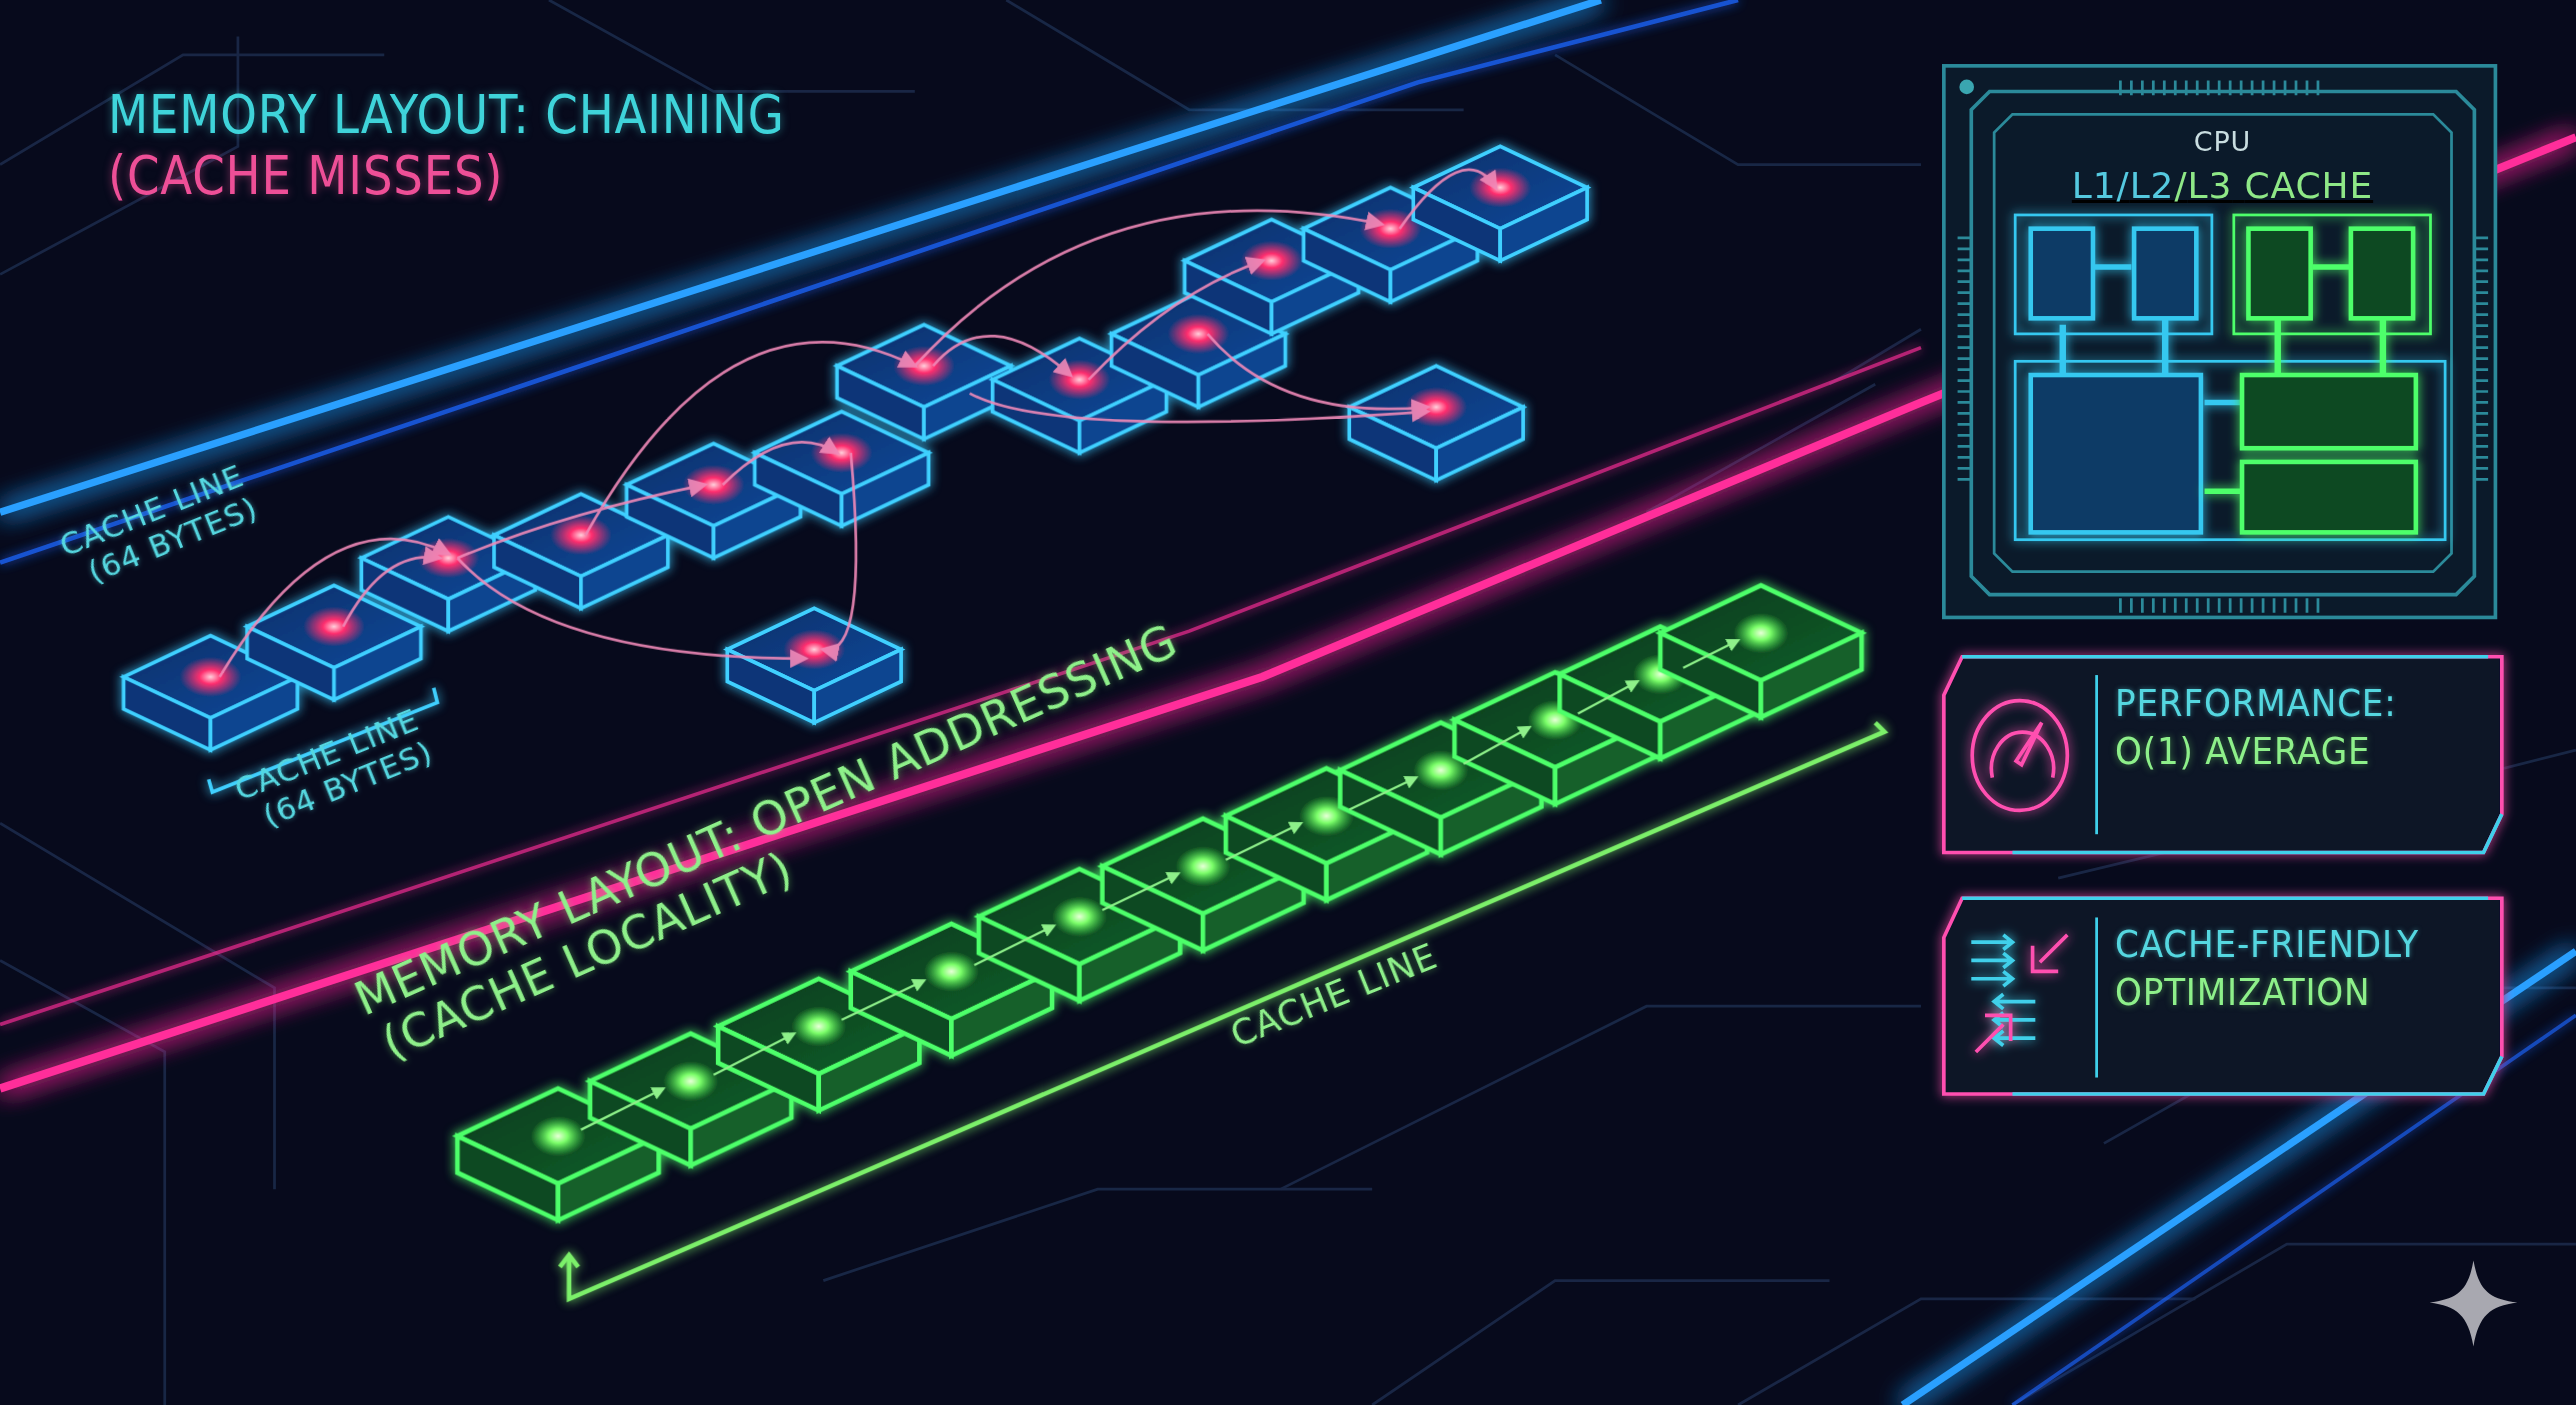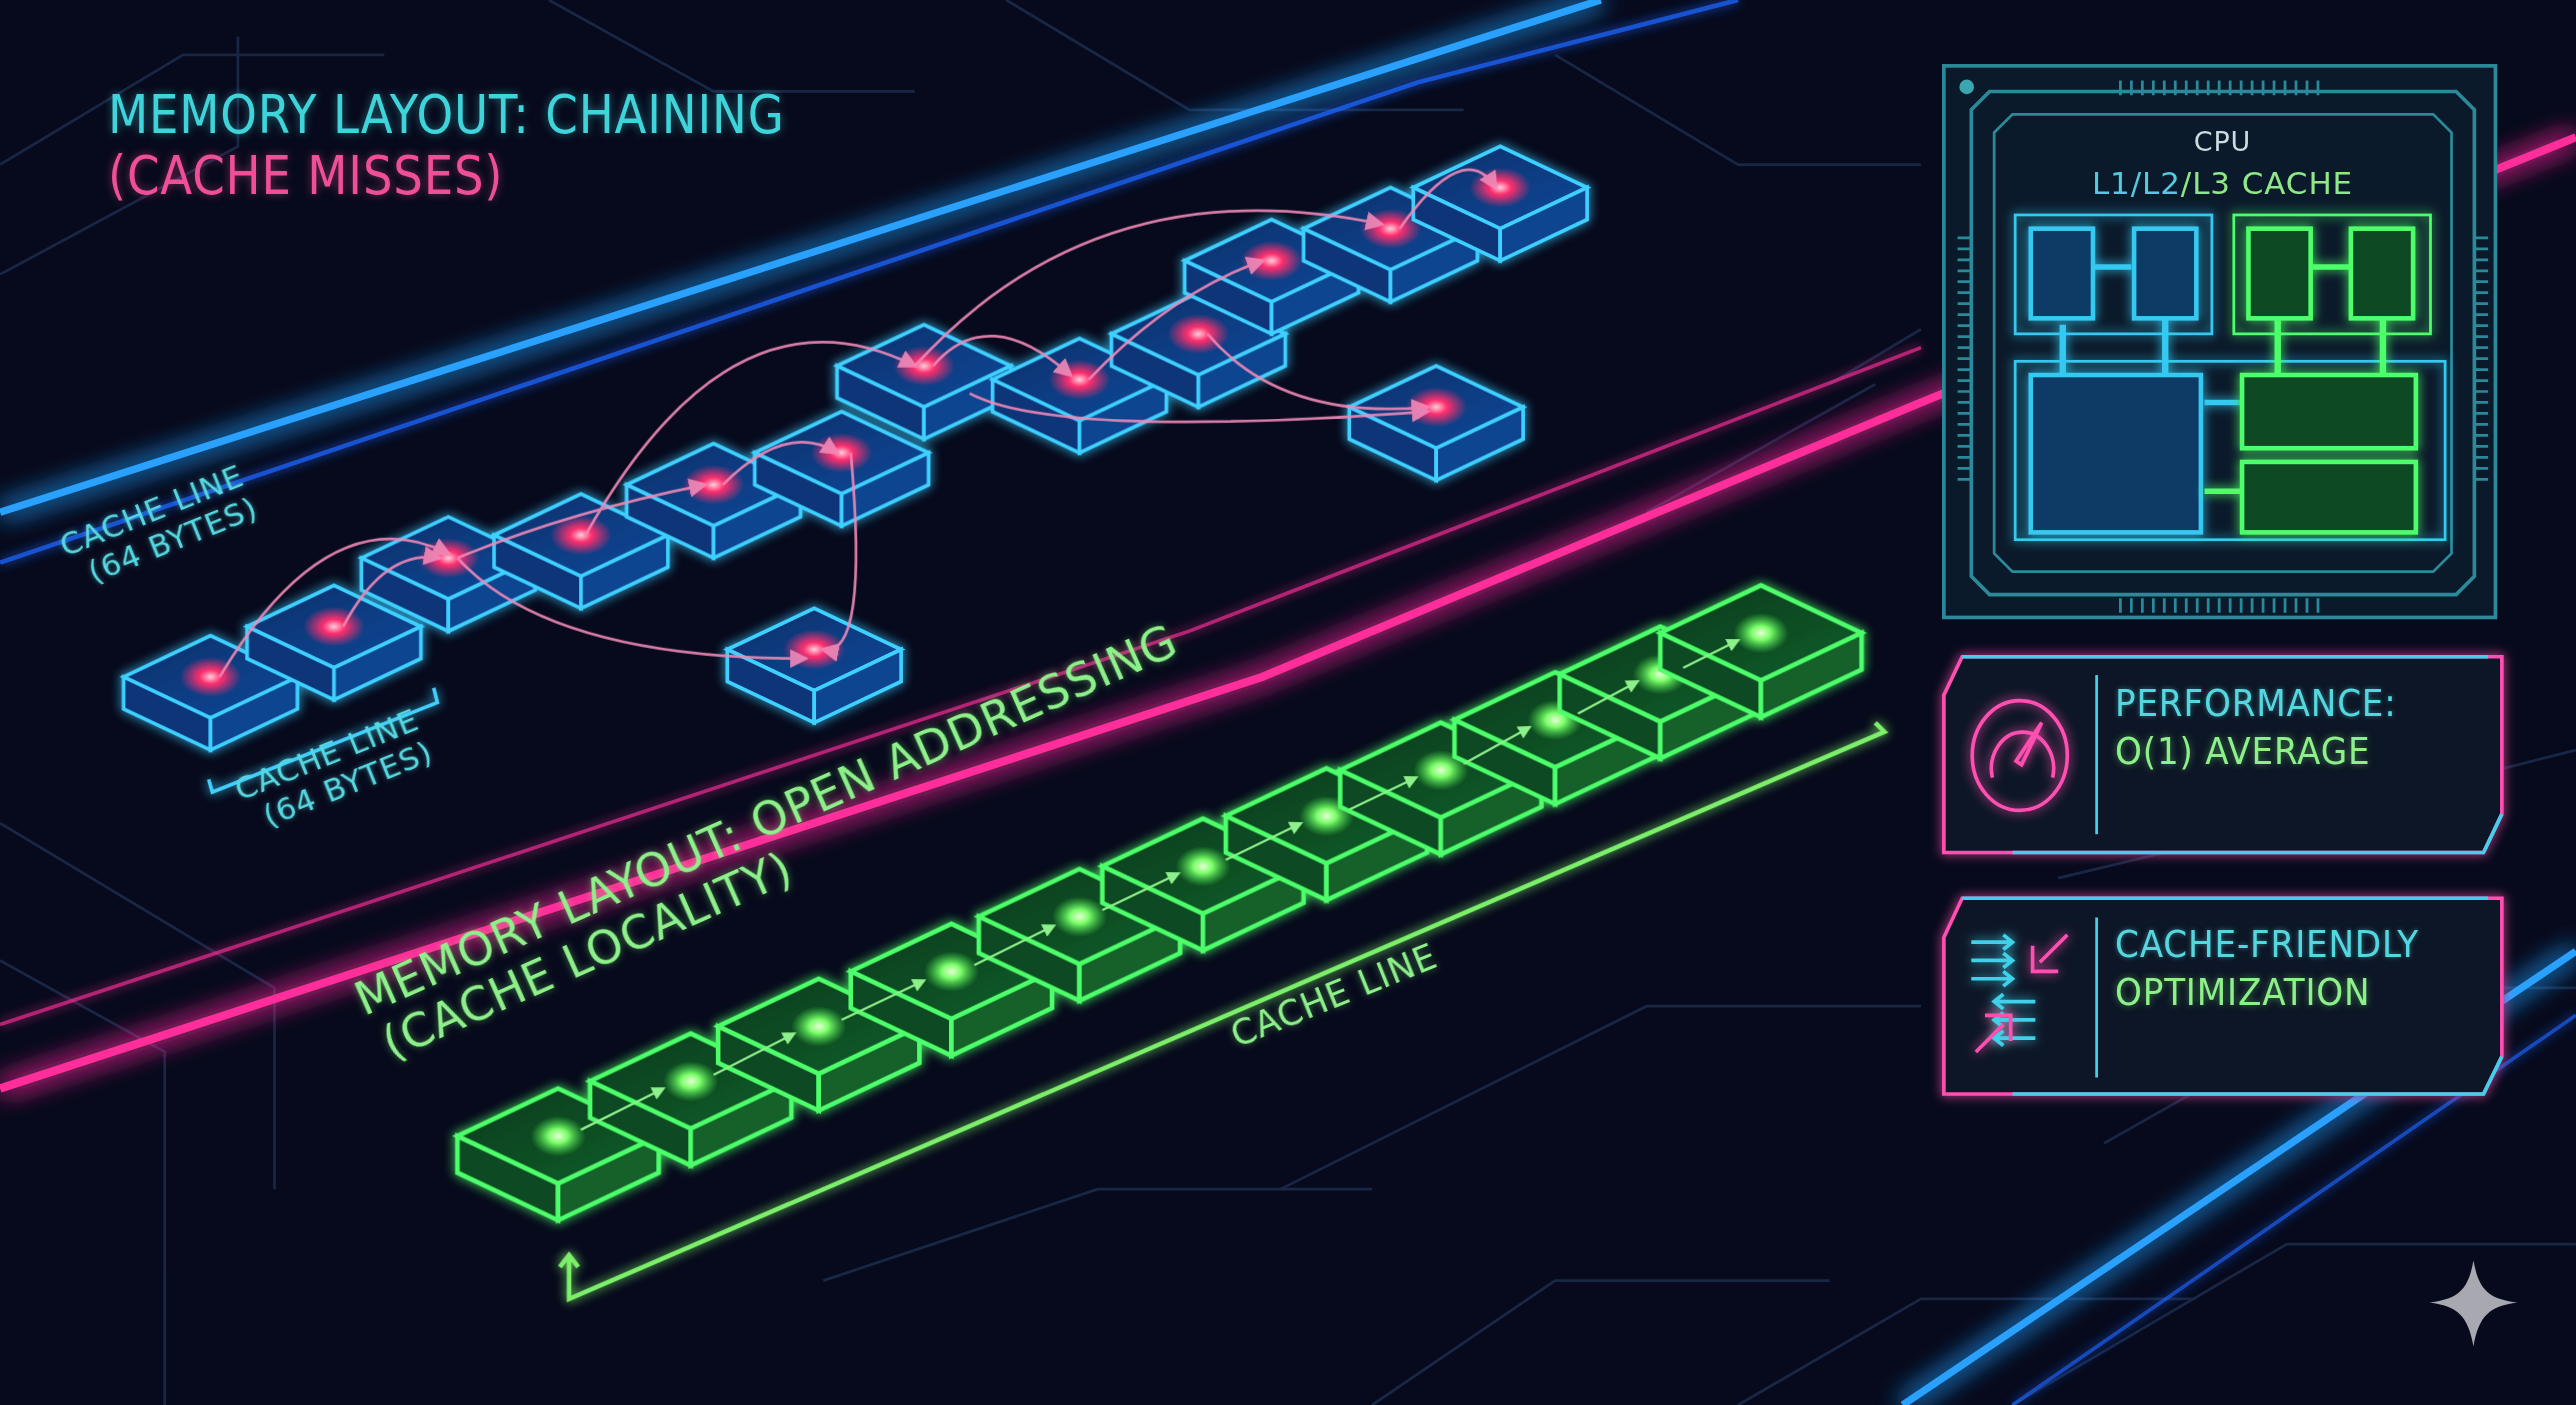--- a/index.html
+++ b/index.html
@@ -8,21 +8,21 @@
   svg#scene { position:absolute; left:0; top:0; width:2576px; height:1405px; }
   .label { font-family:"DejaVu Sans","Liberation Sans",sans-serif; letter-spacing:0.9px; }
   .title-main { position:absolute; left:108px; top:84px; font-size:53px; color:#3fd4da;
                 text-shadow:0 0 9.1px rgba(63,212,218,.5); white-space:nowrap; transform:scaleX(.88); transform-origin:left; }
   .title-sub  { position:absolute; left:108px; top:145px; font-size:53px; color:#ee4f97;
                 text-shadow:0 0 9.1px rgba(238,79,151,.5); white-space:nowrap; transform:scaleX(.88); transform-origin:left; }
   .rot-label { position:absolute; white-space:nowrap; transform-origin:left bottom; }
   .cyan-txt { color:#55d7e0; text-shadow:0 0 5.5px rgba(85,215,224,.5); }
   .green-txt { color:#8ef08a; text-shadow:0 0 7.3px rgba(120,240,110,.5); }
   .cpu-title { position:absolute; left:1939px; width:567px; text-align:center; color:#c9dde0; font-size:27px; top:126px; }
-  .cpu-sub { position:absolute; left:1939px; width:567px; text-align:center; font-size:31px; top:165px; }
+  .cpu-sub { position:absolute; left:1939px; width:567px; text-align:center; font-size:36px; top:165px;text-decoration:underline; }
   .cpu-sub .c { color:#55c9e0; } .cpu-sub .g { color:#8fe887; }
   .panel-text { position:absolute; font-size:38px; line-height:48px; white-space:nowrap; transform:scaleX(.9); transform-origin:left; }
 </style>
 </head>
 <body>
 
 <svg id="scene" viewBox="0 0 2816 1536" xmlns="http://www.w3.org/2000/svg">
   <defs>
     <filter id="glow" x="-30%" y="-30%" width="160%" height="160%">
       <feGaussianBlur stdDeviation="6" result="b"></feGaussianBlur>

